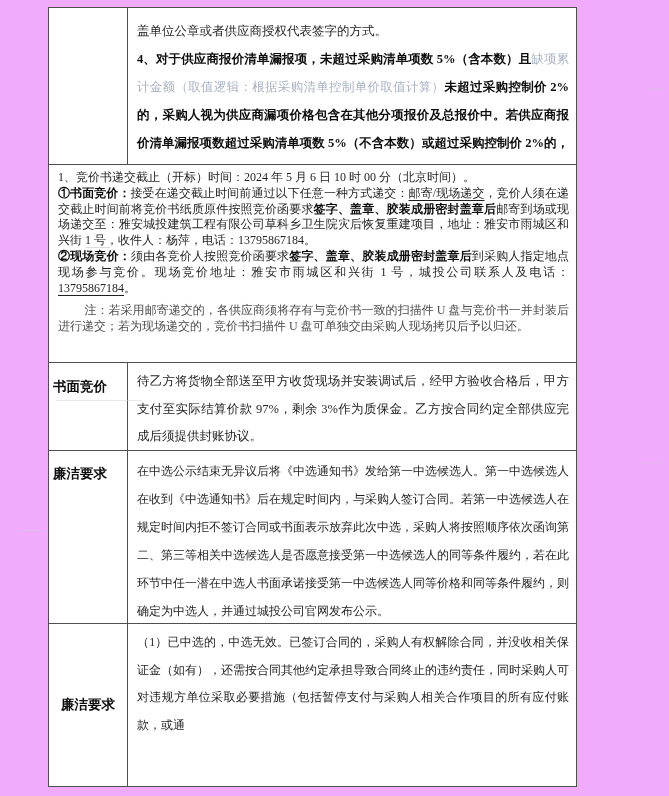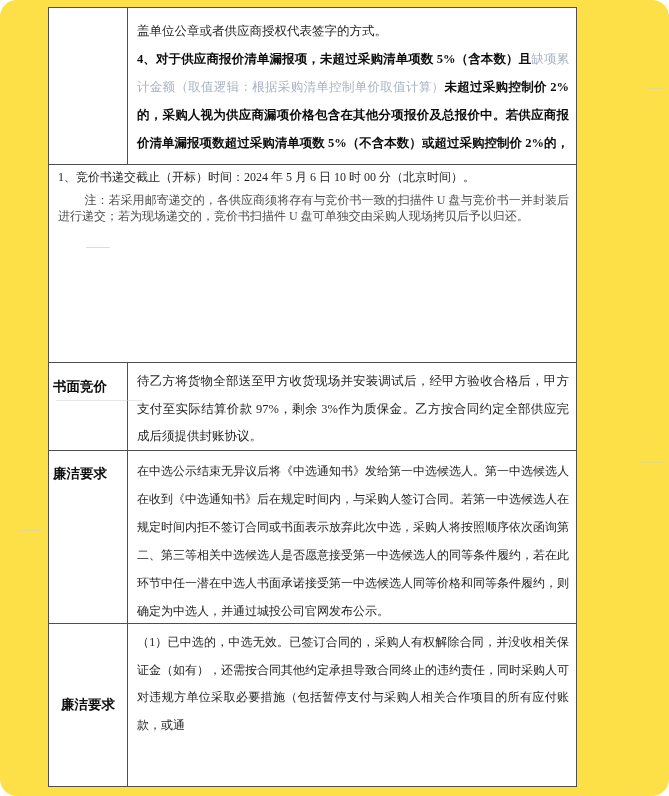--- a/index.html
+++ b/index.html
@@ -10,21 +10,21 @@
     --line:#4f4f4f;
   }
   *{margin:0;padding:0;box-sizing:border-box;}
   html,body{width:669px;height:796px;overflow:hidden;}
   body{
     background:#fdfdfc;
     font-family:"Liberation Serif","DejaVu Serif",serif;
     color:var(--ink);
     position:relative;
   }
-  .sheet{position:absolute;inset:0;background:#fde047;border-radius:17px;}
+  .sheet{position:absolute;inset:0;background:#f0abfc;}
   .doc-table{
     position:absolute;
     left:48px; top:7px;
     width:529px; height:780px;
     border:1.5px solid var(--line);
     background:#fff;
     display:flex; flex-direction:column;
     overflow:hidden;
   }
   .trow{display:flex; flex:none; overflow:hidden;}
@@ -88,20 +88,22 @@
       <div class="trow row-quotation-omission">
         <div class="cell-label"></div>
         <div class="cell-content">
           <p class="para"><span class="seg-n">盖单位公章或者供应商授权代表签字的方式。</span></p>
           <p class="para"><span class="seg-b">4、对于供应商报价清单漏报项，未超过采购清单项数 5%（含本数）且</span><span class="seg-l">缺项累计金额（取值逻辑：根据采购清单控制单价取值计算）</span><span class="seg-b">未超过采购控制价 2%的，采购人视为供应商漏项价格包含在其他分项报价及总报价中。若供应商报价清单漏报项数超过采购清单项数 5%（不含本数）或超过采购控制价 2%的，其竞价文件无效。</span></p>
         </div>
       </div>
       <div class="trow row-submission">
         <div class="cell-content">
           <p class="para"><span class="seg-n">1、竞价书递交截止（开标）时间：2024 年 5 月 6 日 10 时 00 分（北京时间）。</span></p>
+          <p class="para"><span class="seg-b">①书面竞价：</span><span class="seg-n">接受在递交截止时间前通过以下任意一种方式递交：</span><span class="seg-u">邮寄/现场递交</span><span class="seg-n">，竞价人须在递交截止时间前将竞价书纸质原件按照竞价函要求</span><span class="seg-b">签字、盖章、胶装成册密封盖章后</span><span class="seg-n">邮寄到场或现场递交至：雅安城投建筑工程有限公司草科乡卫生院灾后恢复重建项目，地址：雅安市雨城区和兴街 1 号，收件人：杨萍，电话：13795867184。</span></p>
+          <p class="para"><span class="seg-b">②现场竞价：</span><span class="seg-n">须由各竞价人按照竞价函要求</span><span class="seg-b">签字、盖章、胶装成册密封盖章后</span><span class="seg-n">到采购人指定地点现场参与竞价。现场竞价地址：雅安市雨城区和兴街 1 号，城投公司联系人及电话：</span><span class="seg-u">13795867184</span><span class="seg-n">。</span></p>
           <p class="para note"><span class="seg-note">注：若采用邮寄递交的，各供应商须将存有与竞价书一致的扫描件 U 盘与竞价书一并封装后进行递交；若为现场递交的，竞价书扫描件 U 盘可单独交由采购人现场拷贝后予以归还。</span></p>
         </div>
       </div>
       <div class="trow row-payment">
         <div class="cell-label"><span class="label-text">书面竞价</span></div>
         <div class="cell-content">
           <p class="para"><span class="seg-n">待乙方将货物全部送至甲方收货现场并安装调试后，经甲方验收合格后，甲方支付至实际结算价款 97%，剩余 3%作为质保金。乙方按合同约定全部供应完成后须提供封账协议。</span></p>
         </div>
       </div>
       <div class="trow row-contract-award">

